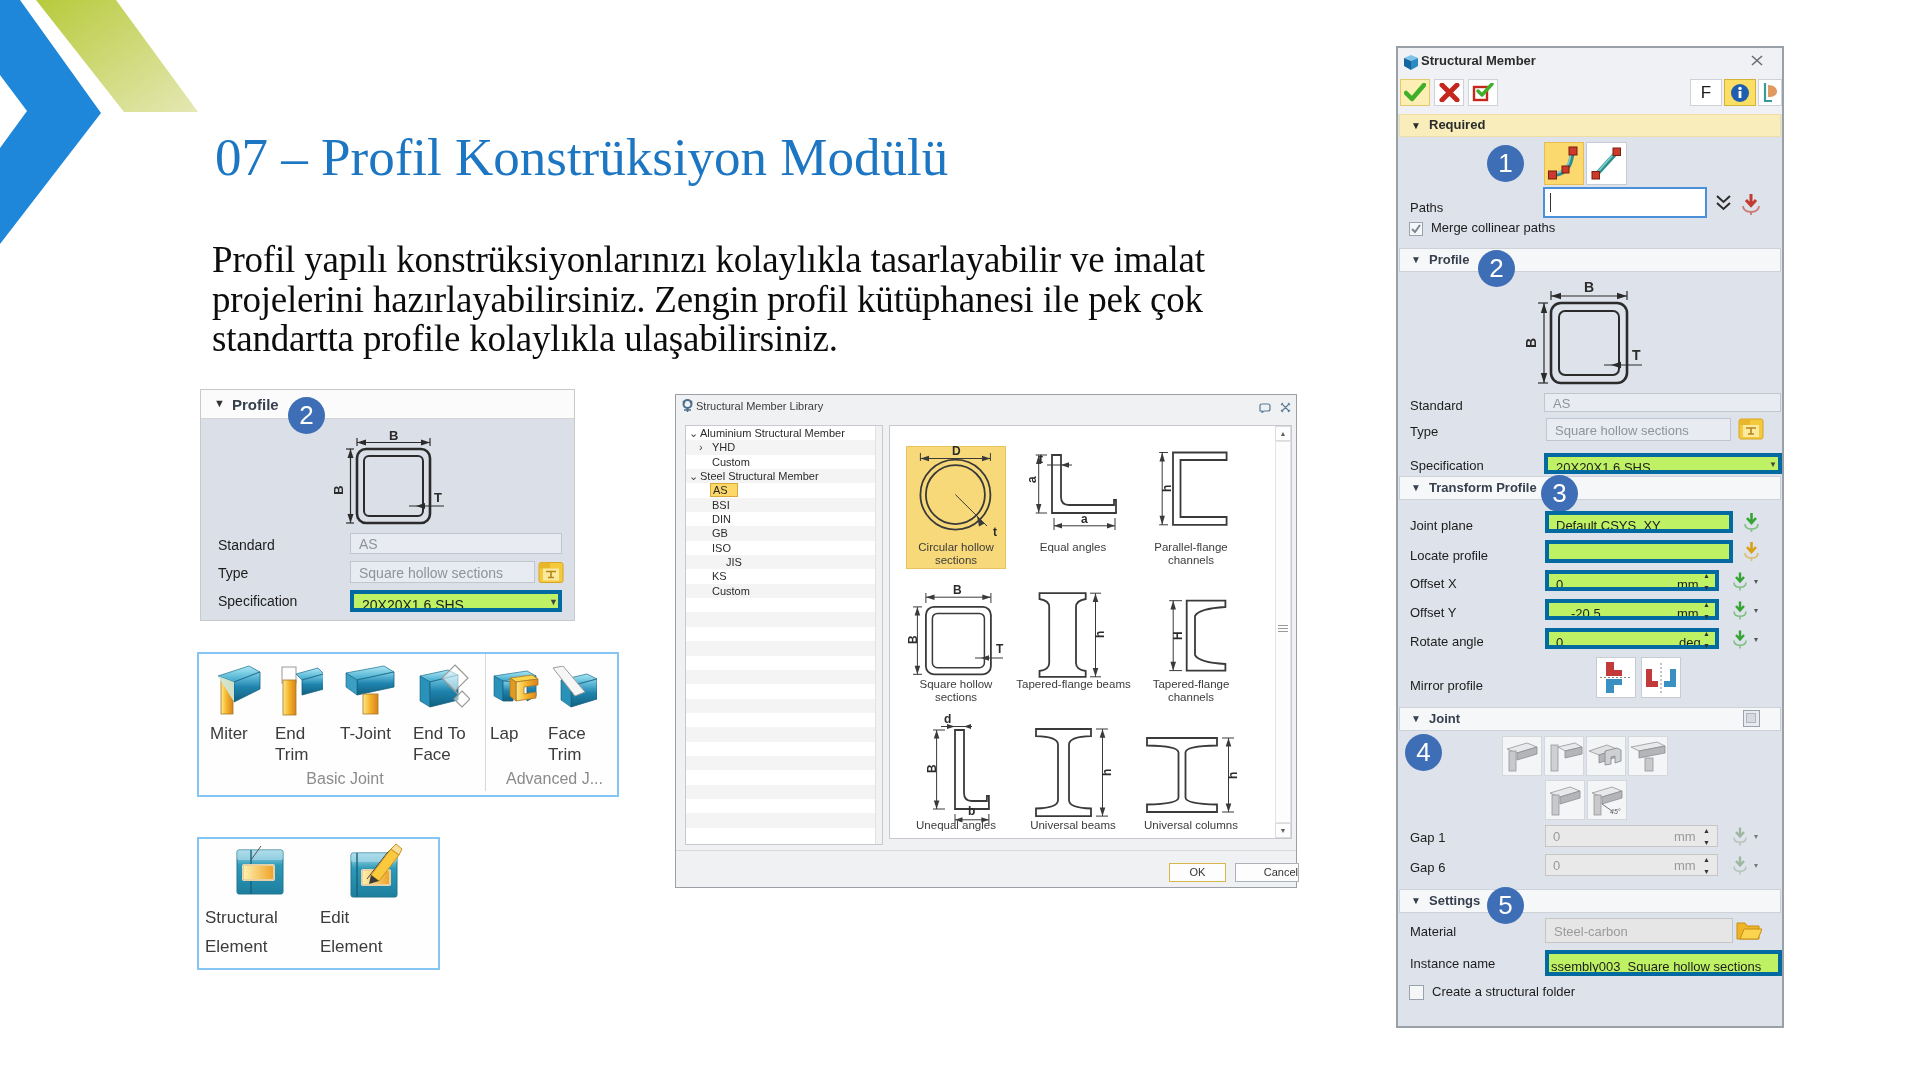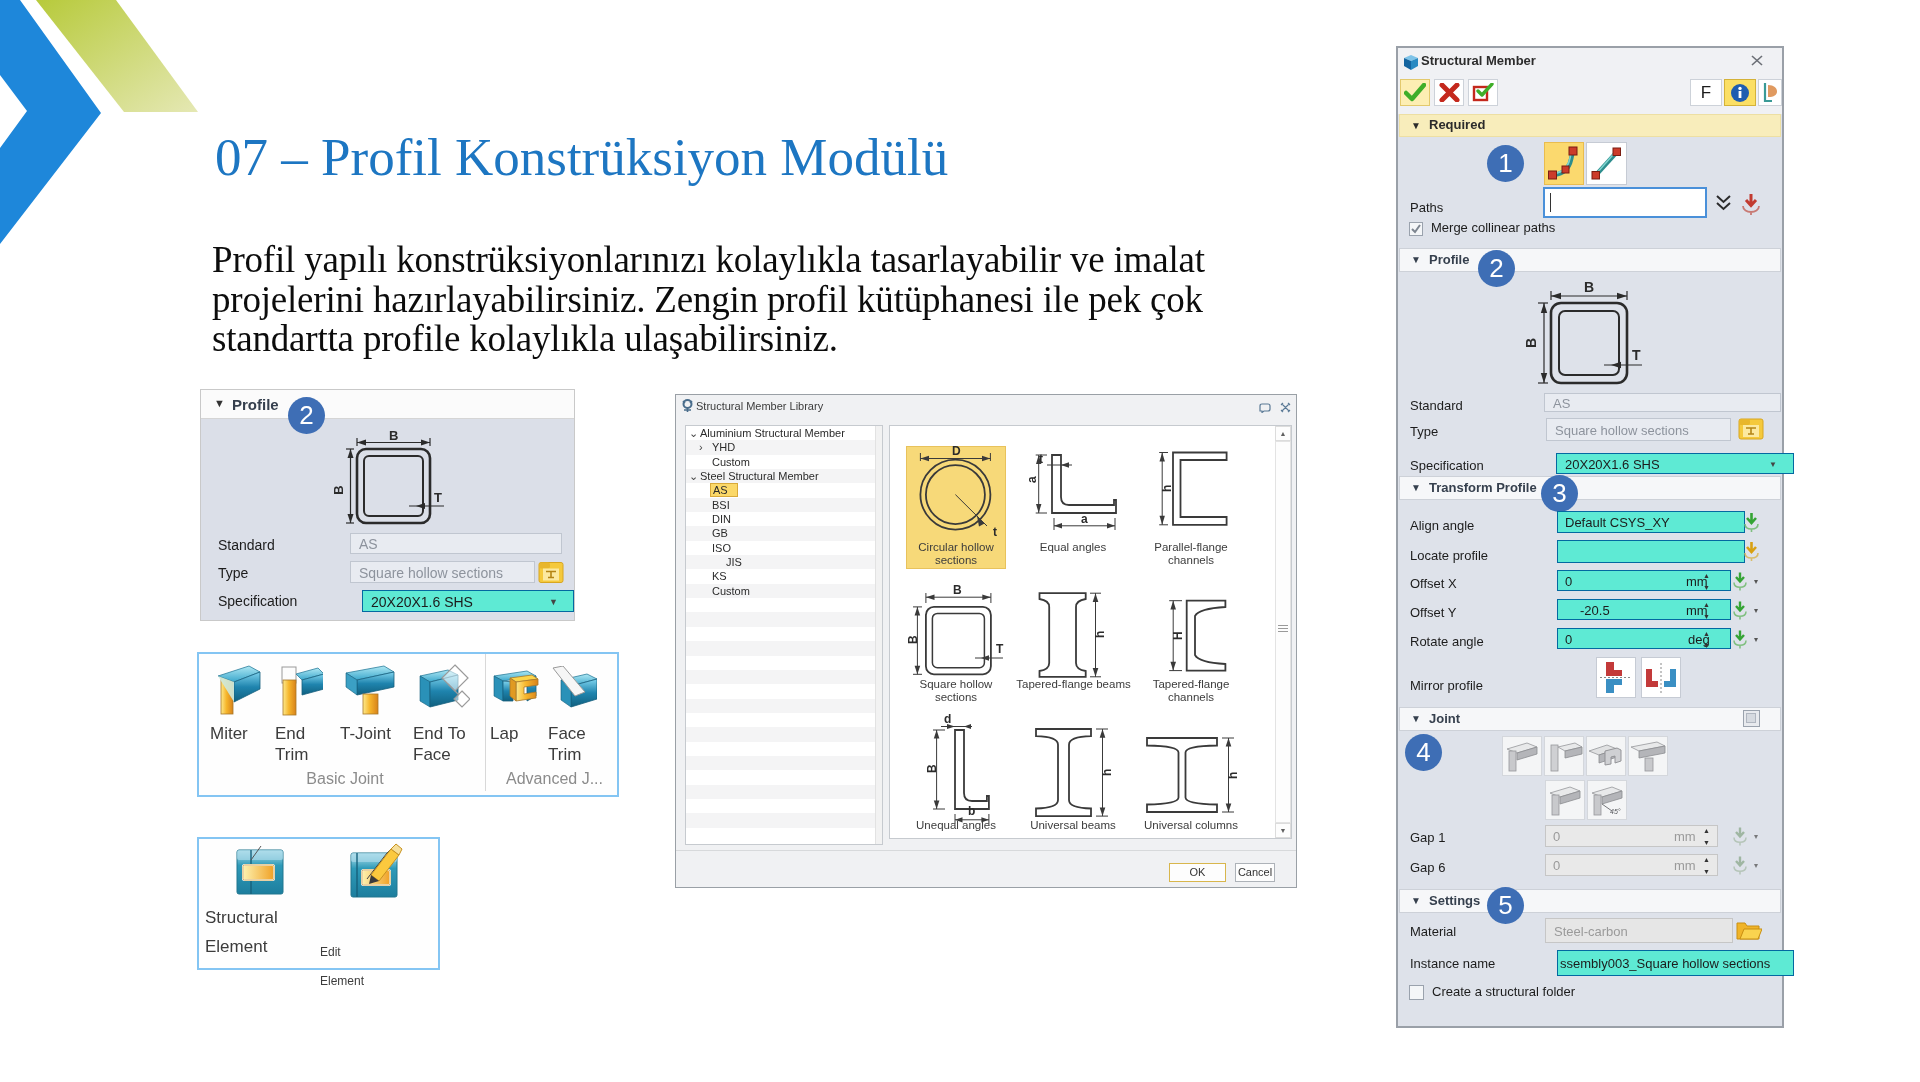--- a/index.html
+++ b/index.html
@@ -15,22 +15,22 @@
   #lp{position:absolute;left:200px;top:389px;width:373px;height:230px;
       background:#dbdfe8;border:1px solid #c9c9c9;font-size:14px;color:#1c1c1c;}
   #lp .hdr{position:absolute;left:0;top:0;width:100%;height:28px;background:#fbfbfb;
            border-bottom:1px solid #d5d5d5;}
   .secthdr-txt{font-weight:bold;color:#36404e;}
   .badge{position:absolute;border-radius:50%;background:#3e6eb5;color:#fff;
          text-align:center;font-weight:400;}
   
   .fld{position:absolute;background:#e8ebf1;border:1px solid #c0c6d0;color:#8d939d;
        overflow:hidden;white-space:nowrap;box-sizing:border-box;}
-  .fldw{position:absolute;background:#5eead4;border:1px solid #0369a1;color:#1c1c1c;
-        overflow:hidden;white-space:nowrap;box-sizing:border-box;margin-left:12px;}
+  .fldw{position:absolute;background:#bef264;border:4px solid #0369a1;color:#1c1c1c;
+        overflow:hidden;white-space:nowrap;box-sizing:border-box;}
   .flddis{position:absolute;background:#e9e9e9;border:1px solid #c6c6c6;color:#9a9a9a;
         overflow:hidden;white-space:nowrap;box-sizing:border-box;}
   .lbl{position:absolute;white-space:nowrap;color:#1c1c1c;}
   
   .tb{position:absolute;background:#fefefe;border:2px solid #84c5f3;}
   .tblbl{position:absolute;color:#3c3c3c;line-height:21px;}
   .tbgrp{position:absolute;text-align:center;color:#8b8b8b;}
   
   #lib{position:absolute;left:675px;top:394px;width:622px;height:494px;background:#f0f1f3;
        border:1px solid #9aa0a6;font-size:11px;color:#333;box-sizing:border-box;}
@@ -215,21 +215,21 @@
   <rect x="2" y="12" width="46" height="9" rx="2" fill="#a8d8e8" opacity="0.7"></rect>
   <line x1="8" y1="12" x2="8" y2="56" stroke="#16617c" stroke-width="1.4"></line>
   <rect x="13" y="29" width="28" height="15" rx="1.5" fill="url(#ybar)" stroke="#fff" stroke-width="2"></rect>
   <rect x="13" y="29" width="28" height="15" rx="1.5" fill="none" stroke="#c88a1a" stroke-width="0.8"></rect>
   <path d="M18,38 L38,12 L46,4" stroke="#444" stroke-width="1" fill="none"></path>
   <polygon points="22,34 42,8 50,14 30,40" fill="#fbc93e" stroke="#c8921e" stroke-width="1"></polygon>
   <polygon points="42,8 47,3 53,8 50,14" fill="#f6df9a" stroke="#c8921e" stroke-width="1"></polygon>
   <polygon points="22,34 30,40 20,43" fill="#3b3b3b"></polygon>
 </svg>
 <div class="tblbl" style="left:205px;top:903px;width:115px;font-size:17px;line-height:29px">Structural<br>Element</div>
-<div class="tblbl" style="left:320px;top:938px;width:115px;font-size:12px;line-height:29px">Edit<br>Element</div>
+<div class="tblbl" style="left:320px;top:903px;width:115px;font-size:17px;line-height:29px">Edit<br>Element</div>
 
 <div id="lib">
   <svg class="abs" style="left:5px;top:4px" width="13" height="14" viewBox="0 0 13 14">
     <circle cx="6.5" cy="5" r="4" fill="none" stroke="#4a6d8c" stroke-width="2"></circle>
     <path d="M6.5,8 L6.5,13 M3,11 L10,11 M2,2 L4,4 M11,2 L9,4" stroke="#4a6d8c" stroke-width="1.6"></path>
   </svg>
   <div class="abs" style="left:20px;top:5px;color:#3c3c3c;font-size:11px">Structural Member Library</div>
   <svg class="abs" style="left:583px;top:8px" width="12" height="10" viewBox="0 0 12 10">
     <rect x="1" y="1" width="10" height="8" rx="2" fill="none" stroke="#5b7astroke" stroke-width="1.3" stroke-opacity="0"></rect>
     <path d="M1,8 L1,3 Q1,1 3,1 L9,1 Q11,1 11,3 L11,6 Q11,8 9,8 L5,8 L3,9.5 L3,8 Z" fill="none" stroke="#5b7a96" stroke-width="1.2"></path>
@@ -450,21 +450,21 @@
   <div class="clbl" style="left:455px;top:146px;width:120px">Parallel-flange<br>channels</div>
   <div class="clbl" style="left:220px;top:283px;width:120px">Square hollow<br>sections</div>
   <div class="clbl" style="left:330px;top:283px;width:135px">Tapered-flange beams</div>
   <div class="clbl" style="left:455px;top:283px;width:120px">Tapered-flange<br>channels</div>
   <div class="clbl" style="left:220px;top:424px;width:120px">Unequal angles</div>
   <div class="clbl" style="left:337px;top:424px;width:120px">Universal beams</div>
   <div class="clbl" style="left:455px;top:424px;width:120px">Universal columns</div>
 
   <div class="abs" style="left:0px;top:455px;width:620px;height:1px;background:#d7d9db"></div>
   <div class="abs" style="left:493px;top:468px;width:57px;height:19px;background:#fdfdfd;border:1px solid #d8b64c;text-align:center;line-height:17px;box-sizing:border-box">OK</div>
-  <div class="abs" style="left:559px;top:468px;width:40px;height:19px;background:#fdfdfd;border:1px solid #adb2b8;text-align:center;line-height:17px;box-sizing:border-box">Cancel</div>
+  <div class="abs" style="left:559px;top:468px;width:64px;height:19px;background:#fdfdfd;border:1px solid #adb2b8;text-align:right;line-height:17px;box-sizing:border-box">Cancel</div>
 </div>
 
 <div id="rp">
 
   <div class="abs" style="left:0;top:0;width:384px;height:66px;background:#f0f1f4"></div>
 
   <svg class="abs" style="left:5px;top:6px" width="17" height="17" viewBox="0 0 17 17">
     <polygon points="8,1 15,4 8,7 1,4" fill="#7ec3e8"></polygon>
     <polygon points="1,4 8,7 8,16 1,12" fill="#1565a0"></polygon>
     <polygon points="15,4 8,7 8,16 15,12" fill="#2a8ac2"></polygon>
@@ -598,21 +598,21 @@
   <div class="lbl" style="left:12px;top:410px">Specification</div>
   <div class="fldw" style="left:146px;top:405px;width:238px;height:21px;line-height:21px;padding-left:8px">20X20X1.6 SHS</div>
   <div class="abs" style="left:371px;top:412px;color:#444;font-size:8px">▼</div>
 
   <div class="rp-sect" style="top:428px;">
     <span style="position:absolute;left:11px;top:5px;font-size:10px;color:#36404e">▼</span>
     <span style="position:absolute;left:29px;top:3px;font-weight:bold;color:#36404e">Transform Profile</span>
   </div>
   <div class="badge" style="left:143px;top:427px;width:37px;height:37px;line-height:37px;font-size:26px;">3</div>
 
-  <div class="lbl" style="left:12px;top:470px">Align angle</div>
+  <div class="lbl" style="left:12px;top:470px">Joint plane</div>
   <div class="fldw" style="left:147px;top:463px;width:188px;height:22px;line-height:22px;padding-left:7px">Default CSYS_XY</div>
   <div class="abs" style="left:345px;top:464px"><svg width="17" height="21" viewBox="0 0 17 21">
     <path d="M8.5,1 L8.5,10 M4,6 L8.5,11 L13,6" stroke="#35a435" stroke-width="2.6" fill="none"></path>
     <path d="M2,12 C2,15.5 5,17 8.5,17 C12,17 15,15.5 15,12 M8.5,20 L8.5,17" stroke="#7fbf7f" stroke-width="1.6" fill="none"></path>
   </svg></div>
   <div class="lbl" style="left:12px;top:500px">Locate profile</div>
   <div class="fldw" style="left:147px;top:492px;width:188px;height:23px"></div>
   <div class="abs" style="left:345px;top:493px"><svg width="17" height="21" viewBox="0 0 17 21">
     <path d="M8.5,1 L8.5,10 M4,6 L8.5,11 L13,6" stroke="#d8a012" stroke-width="2.6" fill="none"></path>
     <path d="M2,12 C2,15.5 5,17 8.5,17 C12,17 15,15.5 15,12 M8.5,20 L8.5,17" stroke="#d8bc6a" stroke-width="1.6" fill="none"></path>

